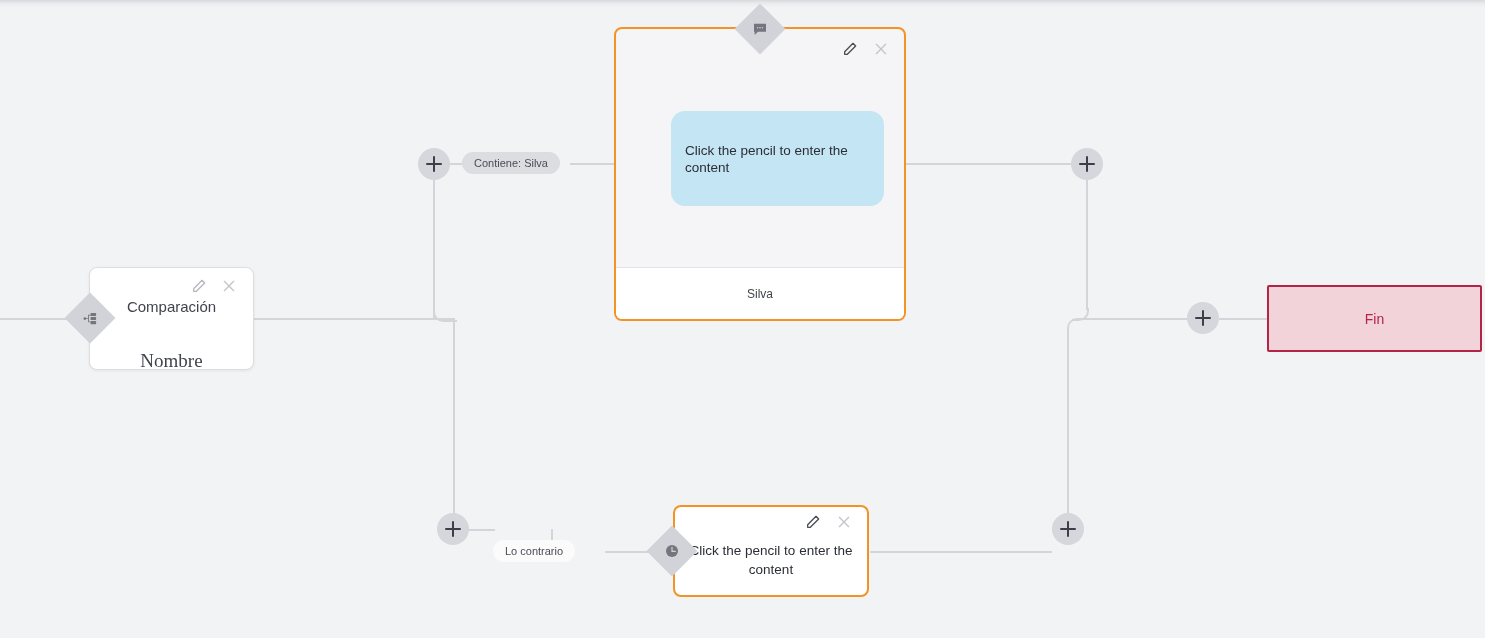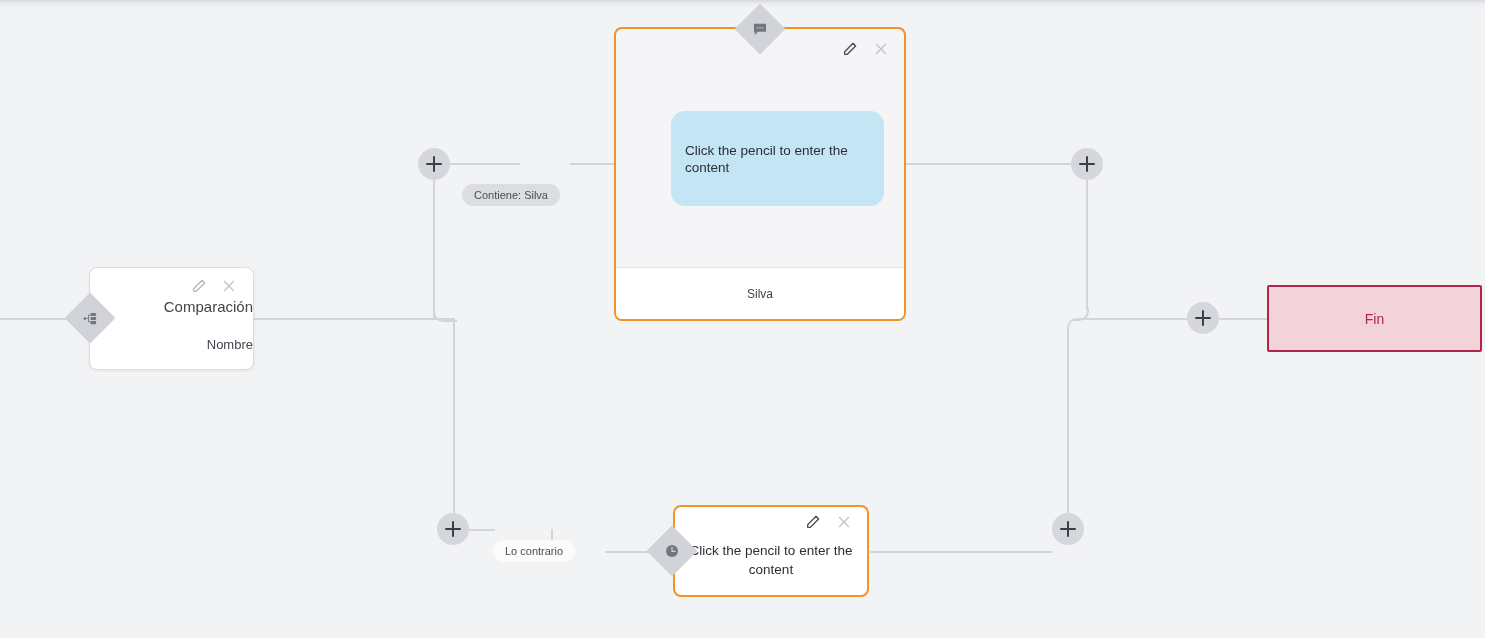--- a/index.html
+++ b/index.html
@@ -117,32 +117,33 @@
     box-sizing: border-box;
     background: #ffffff;
     z-index: 7;
   }
 
   
   .node-compare {
     border: 1px solid #dddee2;
     border-radius: 8px;
     box-shadow: 0 1px 3px rgba(20,22,30,0.07);
-    text-align: right;
+    text-align: center;
     color: #41444c;
   }
   .node-compare .title {
     font-size: 15px;
     margin-top: 28px;
     line-height: 22px;
   }
   .node-compare .subtitle {
-    font-size: 13px;
-    margin-top: 16px;
+    font-size: 19px;
+    margin-top: 32px;
     line-height: 22px;
+    font-family: Liberation Serif, serif;
   }
 
   
   .node-msg {
     border: 2px solid #f39324;
     border-radius: 8px;
     background: #f5f5f7;
     overflow: hidden;
     display: flex;
     flex-direction: column;
@@ -244,21 +245,21 @@
 
   <div class="line h" style="left:1080px; top:318px; width:108px;"></div>
   <div class="line h" style="left:1219px; top:318px; width:48px;"></div>
 
   <div class="plus-btn" style="left:418px; top:148px;"></div>
   <div class="plus-btn" style="left:437px; top:513px;"></div>
   <div class="plus-btn" style="left:1071px; top:148px;"></div>
   <div class="plus-btn" style="left:1052px; top:513px;"></div>
   <div class="plus-btn" style="left:1187px; top:302px;"></div>
 
-  <div class="chip chip-gray" style="left:462px; top:152px;margin-top:32px;">Contiene: Silva</div>
+  <div class="chip chip-gray" style="left:462px; top:152px;">Contiene: Silva</div>
 
   <div class="chip chip-white" style="left:493px; top:540px;text-align:right;">Lo contrario</div>
 
   <div class="node node-compare" style="left:89px; top:267px; width:165px; height:103px;">
     <div class="tool" style="right:44px; top:10px;">
       <svg width="16" height="16" viewBox="0 0 24 24" fill="none" stroke="#b6b8bf" stroke-width="2" stroke-linecap="round" stroke-linejoin="round">
         <path d="M16.5 3.5l4 4L8 20H4v-4L16.5 3.5z"></path>
       </svg>
     </div>
     <div class="tool" style="right:14px; top:10px;">

